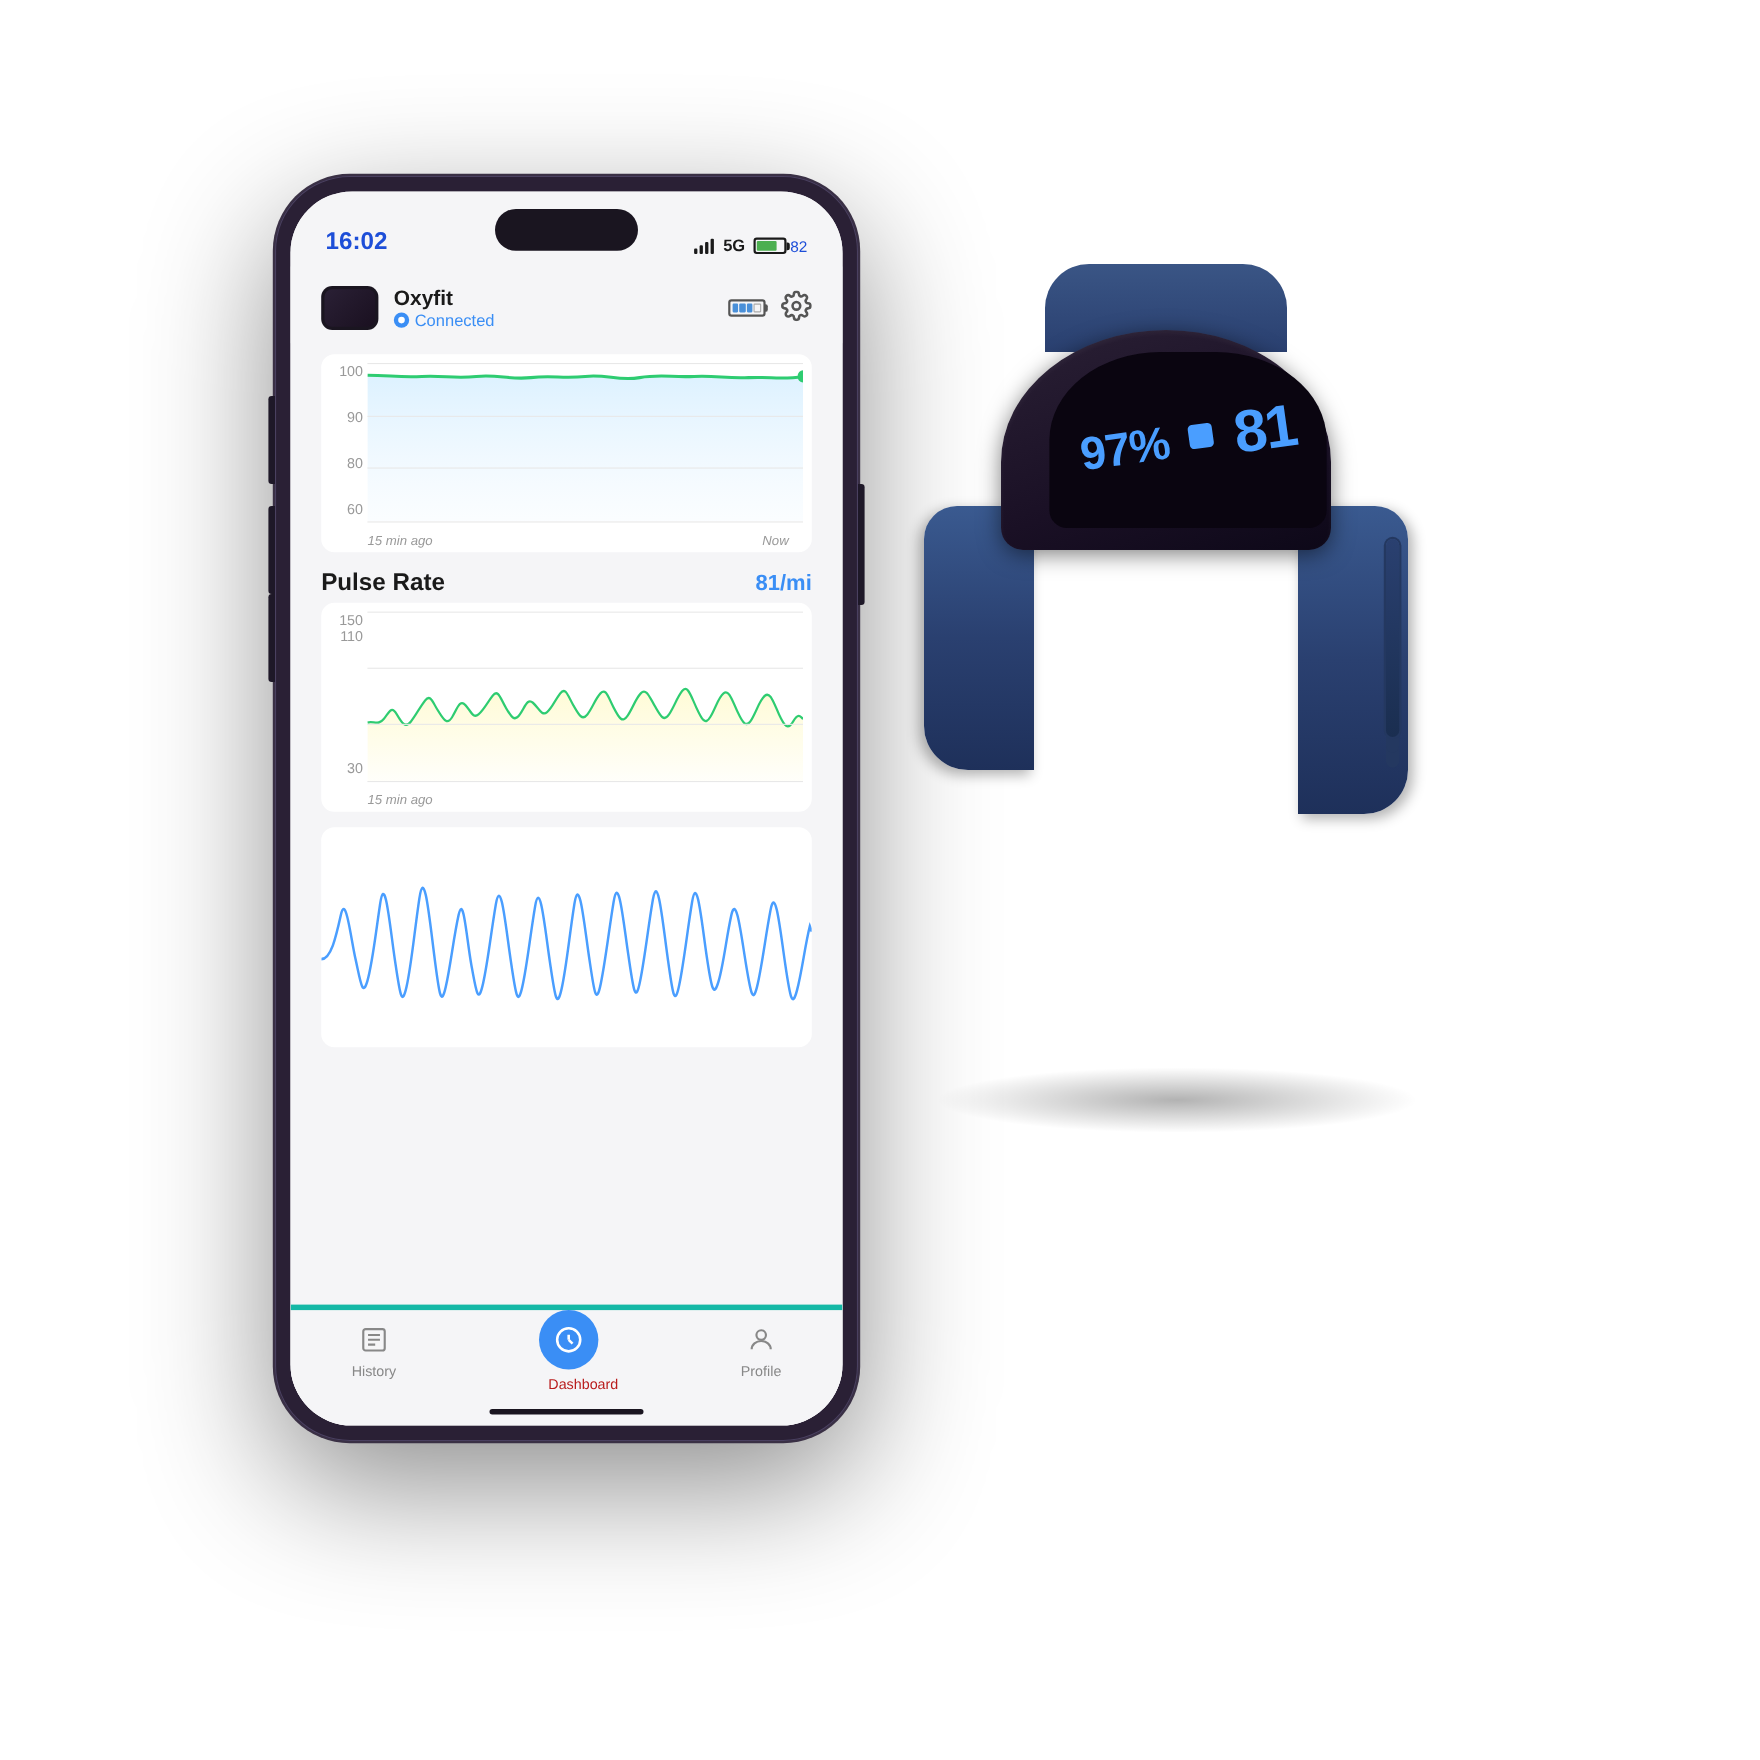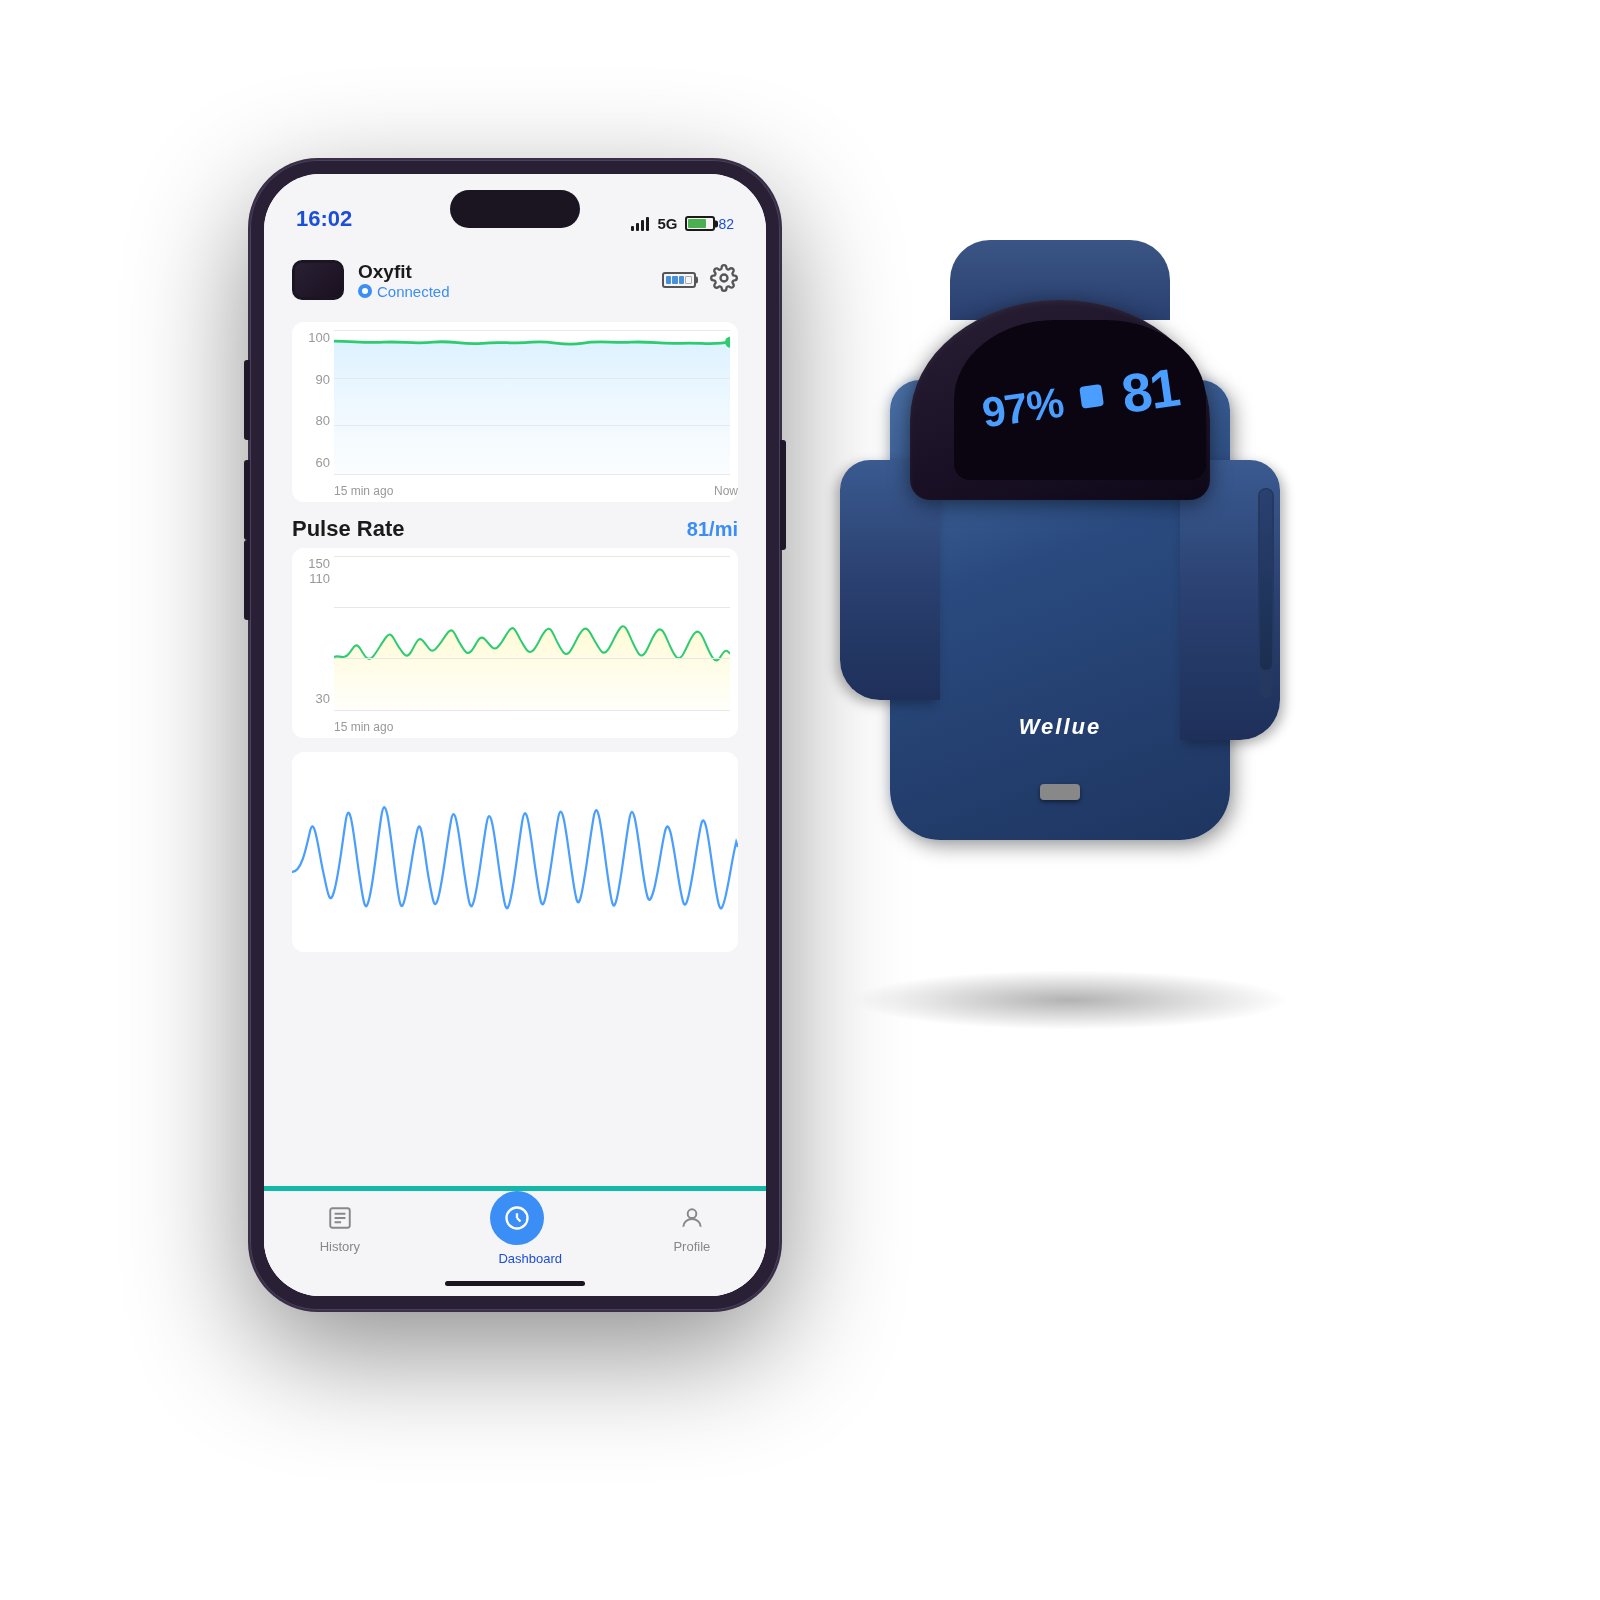--- a/index.html
+++ b/index.html
@@ -326,23 +326,24 @@
     }
     .chart-y-label {
       font-size: 13px;
       color: #999;
       text-align: right;
     }
     .chart-x-labels {
       position: absolute;
       bottom: 4px;
       left: 42px;
-      right: 0;
+      right: 21px;
       display: flex;
       justify-content: space-between;
+      font-style: italic;
     }
     .chart-x-label {
       font-size: 12px;
       color: #999;
     }
     .chart-area {
       position: absolute;
       left: 42px;
       right: 8px;
       top: 8px;
@@ -390,21 +391,21 @@
       height: 30px;
       display: flex;
       align-items: center;
       justify-content: center;
     }
     .nav-label {
       font-size: 13px;
       color: #888;
     }
     .nav-label.active {
-      color: #1d4ed8;
+      color: #b91c1c;
       margin-left: 27px;
     }
     .nav-active-circle {
       width: 54px;
       height: 54px;
       background: #3a8ef5;
       border-radius: 50%;
       display: flex;
       align-items: center;
       justify-content: center;
@@ -807,26 +808,20 @@
   <div class="oximeter">
 
     <div class="oxy-shadow"></div>
 
     <div class="oxy-body">
 
       <div class="oxy-wing-left"></div>
 
       <div class="oxy-wing-right"></div>
 
-      <div class="oxy-back">
-
-        <div class="oxy-brand">Wellue</div>
-
-        <div class="oxy-usb"></div>
-      </div>
 
       <div class="oxy-top">
 
         <div class="oxy-screen">
           <div class="oxy-display">
             <div>
               <span class="oxy-spo2">97%</span>
             </div>
             <div class="oxy-middle-val">
               <div class="oxy-indicator"></div>

